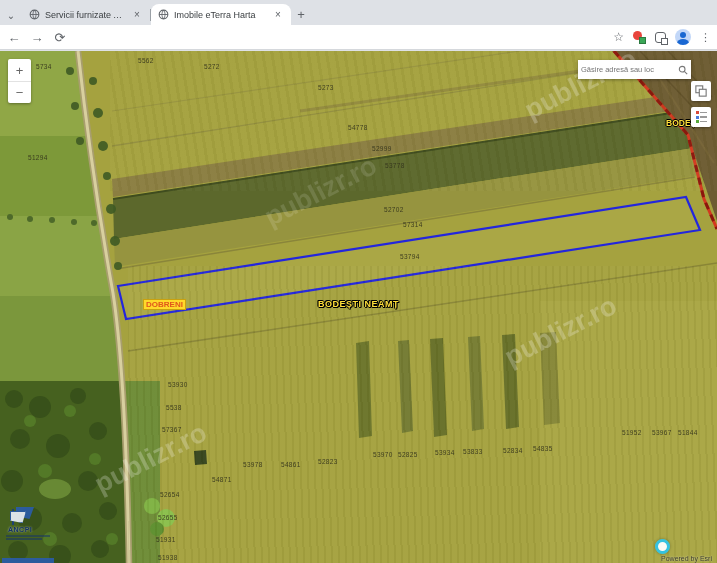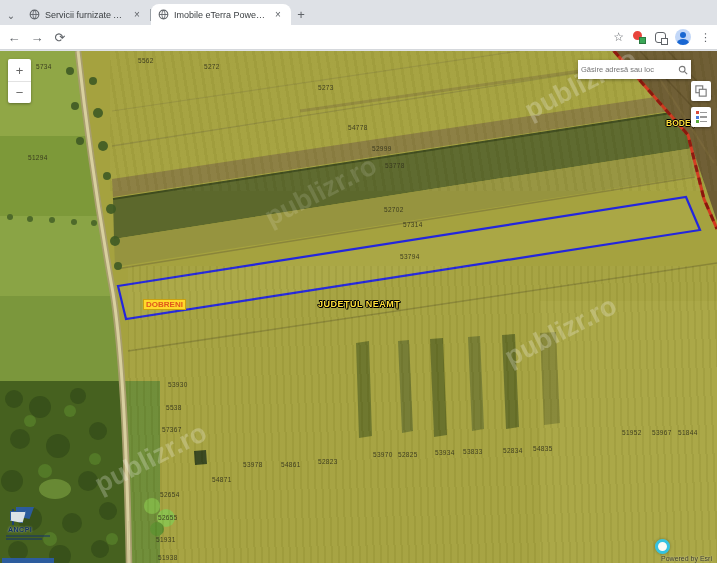--- a/index.html
+++ b/index.html
@@ -93,21 +93,21 @@
         </svg>
       <span class="title">Servicii furnizate ANCPI Ex</span>
       <span class="close">×</span>
     </div>
     <div class="tab-divider"></div>
     <div class="tab active">
       <svg class="favicon" viewBox="0 0 16 16">
           <circle cx="8" cy="8" r="6.3" fill="none" stroke="#5f6368" stroke-width="1.6"></circle>
           <path d="M1.7 8h12.6 M8 1.7c3 3.4 3 9.2 0 12.6 c-3-3.4-3-9.2 0-12.6z" fill="none" stroke="#5f6368" stroke-width="1.3"></path>
         </svg>
-      <span class="title">Imobile eTerra Powered</span>
+      <span class="title">Imobile eTerra Harta</span>
       <span class="close">×</span>
     </div>
     <div class="newtab">+</div>
   </div>
 
   <div class="toolbar">
     <span class="navbtn">←</span>
     <span class="navbtn">→</span>
     <span class="navbtn">⟳</span>
     <div class="rightbtns">
@@ -255,21 +255,21 @@
         <span class="pnum" style="left: 156px; top: 485px;">51931</span>
         <span class="pnum" style="left: 158px; top: 503px;">51938</span>
       </div>
 
     <span class="wm" style="left:520px;top:18px;">publizr.ro</span>
     <span class="wm" style="left:500px;top:265px;">publizr.ro</span>
     <span class="wm" style="left:90px;top:392px;">publizr.ro</span>
     <span class="wm faint" style="left:260px;top:125px;">publizr.ro</span>
 
     <span class="lbl-hi" style="left:143px;top:248px;">DOBRENI</span>
-    <span class="lbl-county" style="left:318px;top:248px;">JUDEȚUL NEAMȚ</span>
+    <span class="lbl-county" style="left:318px;top:248px;">BODEȘTI NEAMȚ</span>
     <span class="lbl-loc" style="left:666px;top:67px;">BODEȘTI</span>
 
     <div class="zoomctl">
       <div class="zb">+</div>
       <div class="zb">−</div>
     </div>
 
     <div class="searchbox">
       <input type="text" placeholder="Găsire adresă sau loc" style="">
       <span class="mag">

